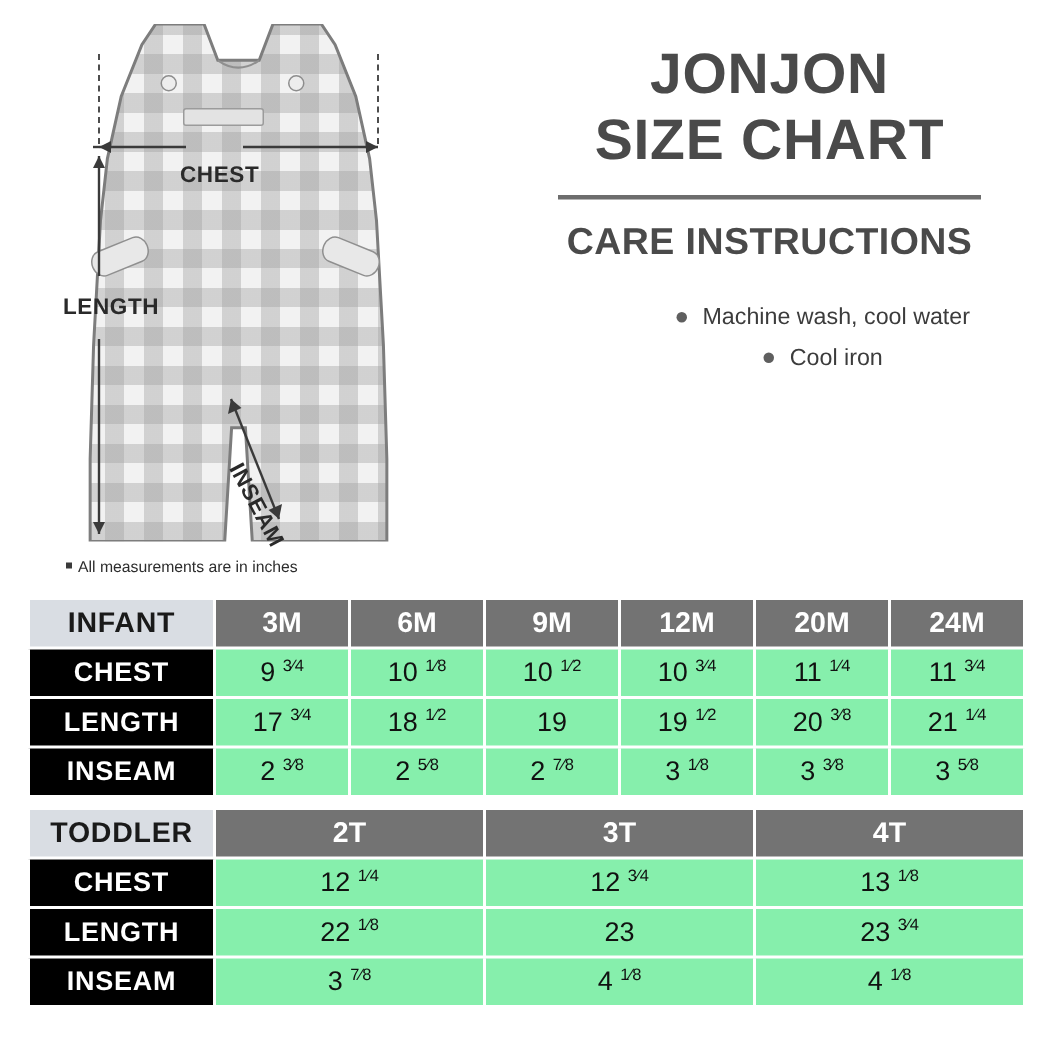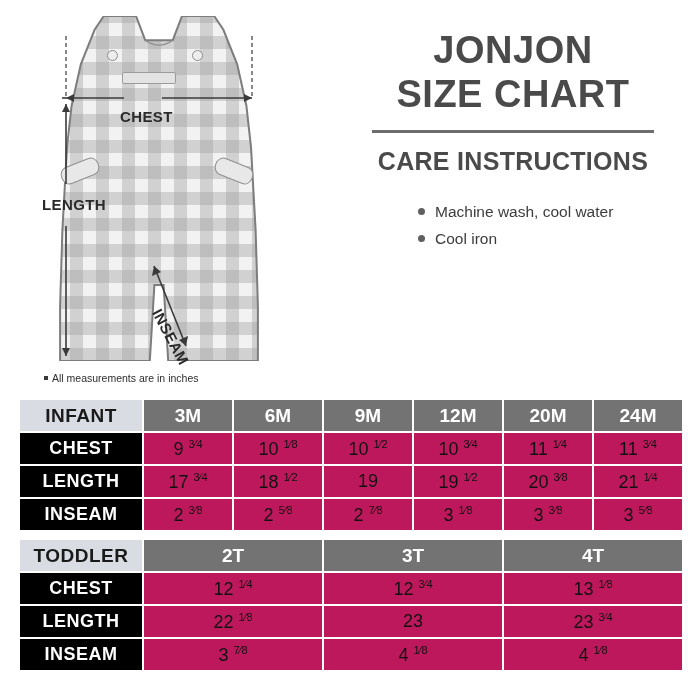--- a/index.html
+++ b/index.html
@@ -91,21 +91,21 @@
     font-size:38px; line-height:44px; letter-spacing:.5px;
   }
   .rule { height:3px; background:#6d6d6d; margin:14px 26px 14px 26px; }
   .subtitle {
     text-align:center; font-weight:bold; color:#4a4a4a;
     font-size:25px; letter-spacing:.3px;
   }
   .care-list { margin:24px 0 0 72px; }
   .care-item {
     display:flex; align-items:center; color:#3c3c3c;
-    font-size:15.5px; line-height:23px; margin-bottom:4px;
+    font-size:15.5px; line-height:23px; margin-bottom:4px;justify-content:center;
   }
   .care-bullet {
     width:7px; height:7px; border-radius:50%; background:#5f5f5f;
     margin-right:10px; flex:0 0 auto;
   }
 
   
   .tables { position:absolute; left:18px; top:398px; width:664px; }
   table { border-collapse:collapse; width:664px; table-layout:fixed; }
   table + table { margin-top:6px; }
@@ -120,21 +120,21 @@
     background:#d9dde3; color:#1a1a1a; font-weight:bold;
     font-size:19px; letter-spacing:.5px;
   }
   .hdr-size {
     background:#737373; color:#ffffff; font-weight:bold; font-size:19px;
   }
   .row-label {
     background:#000000; color:#ffffff; font-weight:bold;
     font-size:18px; letter-spacing:.5px;
   }
-  .val { background:#be185d; color:#111; font-size:18px; }
+  .val { background:#86efac; color:#111; font-size:18px; }
   .frac { font-size:11px; vertical-align:super; letter-spacing:0; }
   .whole { letter-spacing:0; }
 </style>
 </head>
 <body>
 
 <div class="page">
 
   <div class="top">
 

